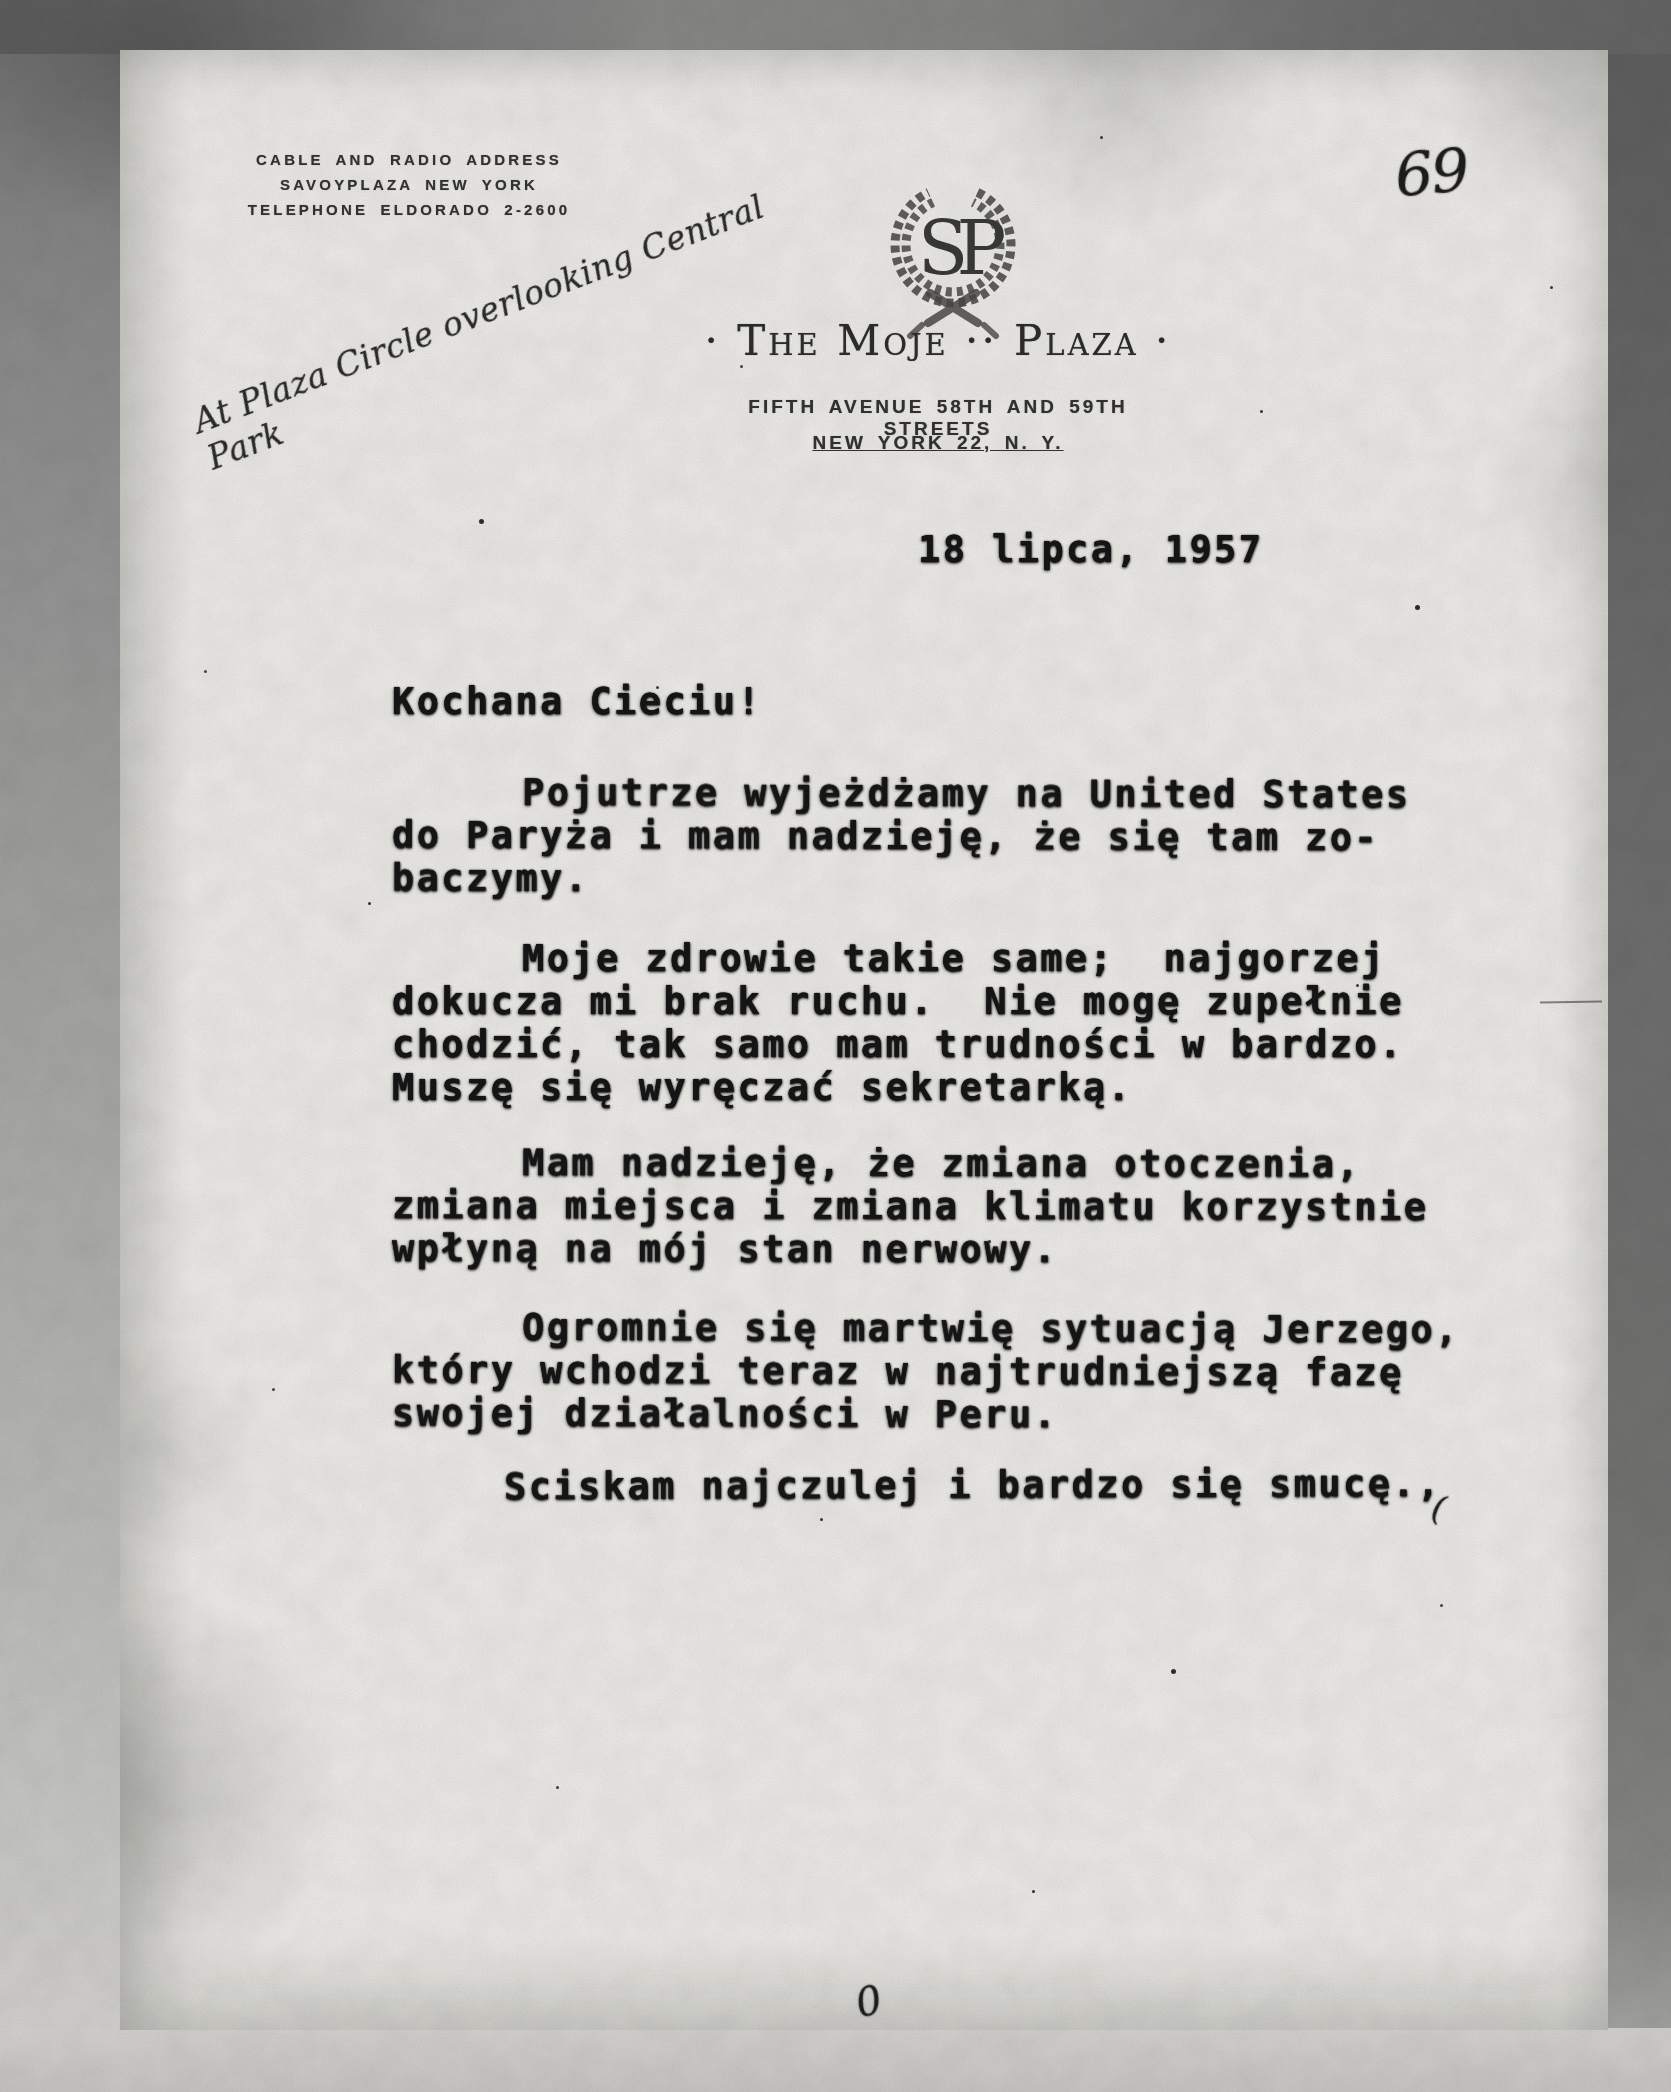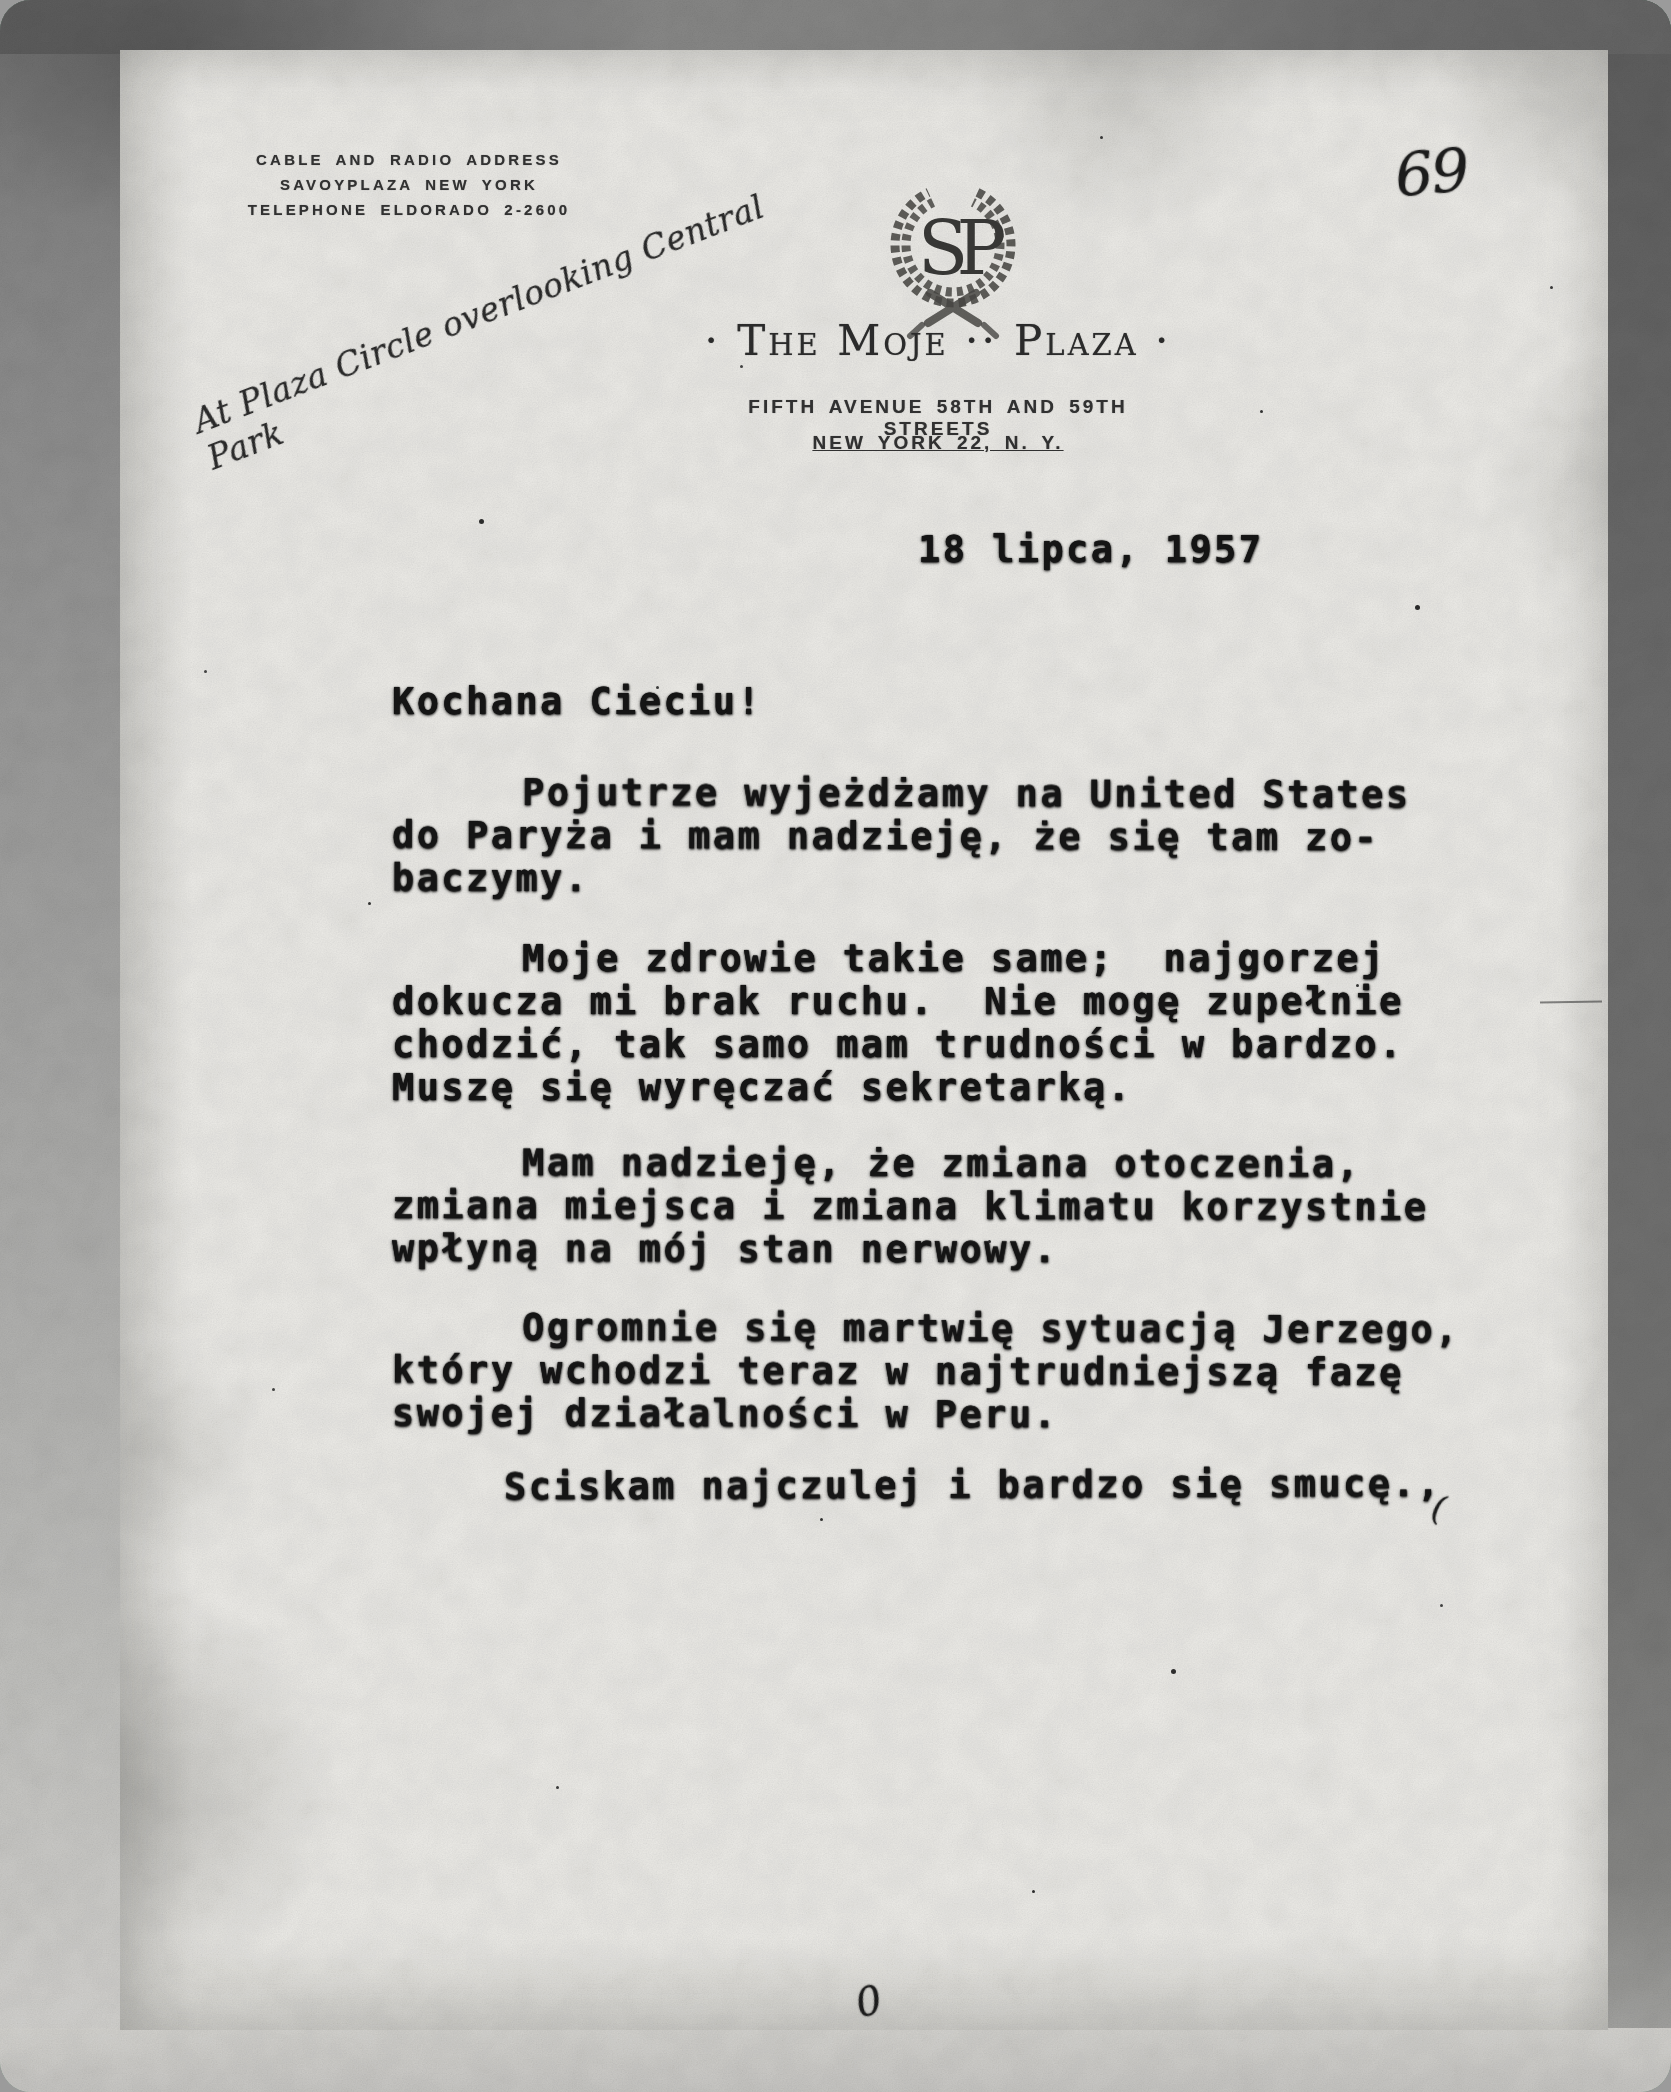--- a/index.html
+++ b/index.html
@@ -1,16 +1,16 @@
 <!DOCTYPE html>
 <html><head>
 <meta charset="utf-8">
 <style>
   html,body{margin:0;padding:0;background:#9b9b9b;}
-  .scene{position:relative;width:1671px;height:2092px;overflow:hidden;background:#14532d;font-family:"Liberation Sans",sans-serif;border-radius:31px;}
+  .scene{position:relative;width:1671px;height:2092px;overflow:hidden;background:#14532d;font-family:"Liberation Sans",sans-serif;}
 
   
   .band{position:absolute;}
   #band-left{left:0;top:0;width:122px;height:2092px;
     background:linear-gradient(180deg,#7c7c7c 0%,#8f8f8f 18%,#a2a2a1 40%,#b4b4b2 62%,#c7c7c4 82%,#d6d5d2 96%);}
   #band-top{left:0;top:0;width:1671px;height:54px;
     background:linear-gradient(90deg,#646464 0%,#7b7b7b 24%,#8b8b8a 40%,#868685 60%,#707070 80%,#666666 100%);}
   #band-right{right:0;top:0;width:64px;height:2092px;
     background:linear-gradient(180deg,#5f5f5f 0%,#6e6e6e 35%,#757574 72%,#8a8a88 90%,#b2b2af 100%);}
   #band-bottom{left:0;bottom:0;width:1671px;height:64px;

